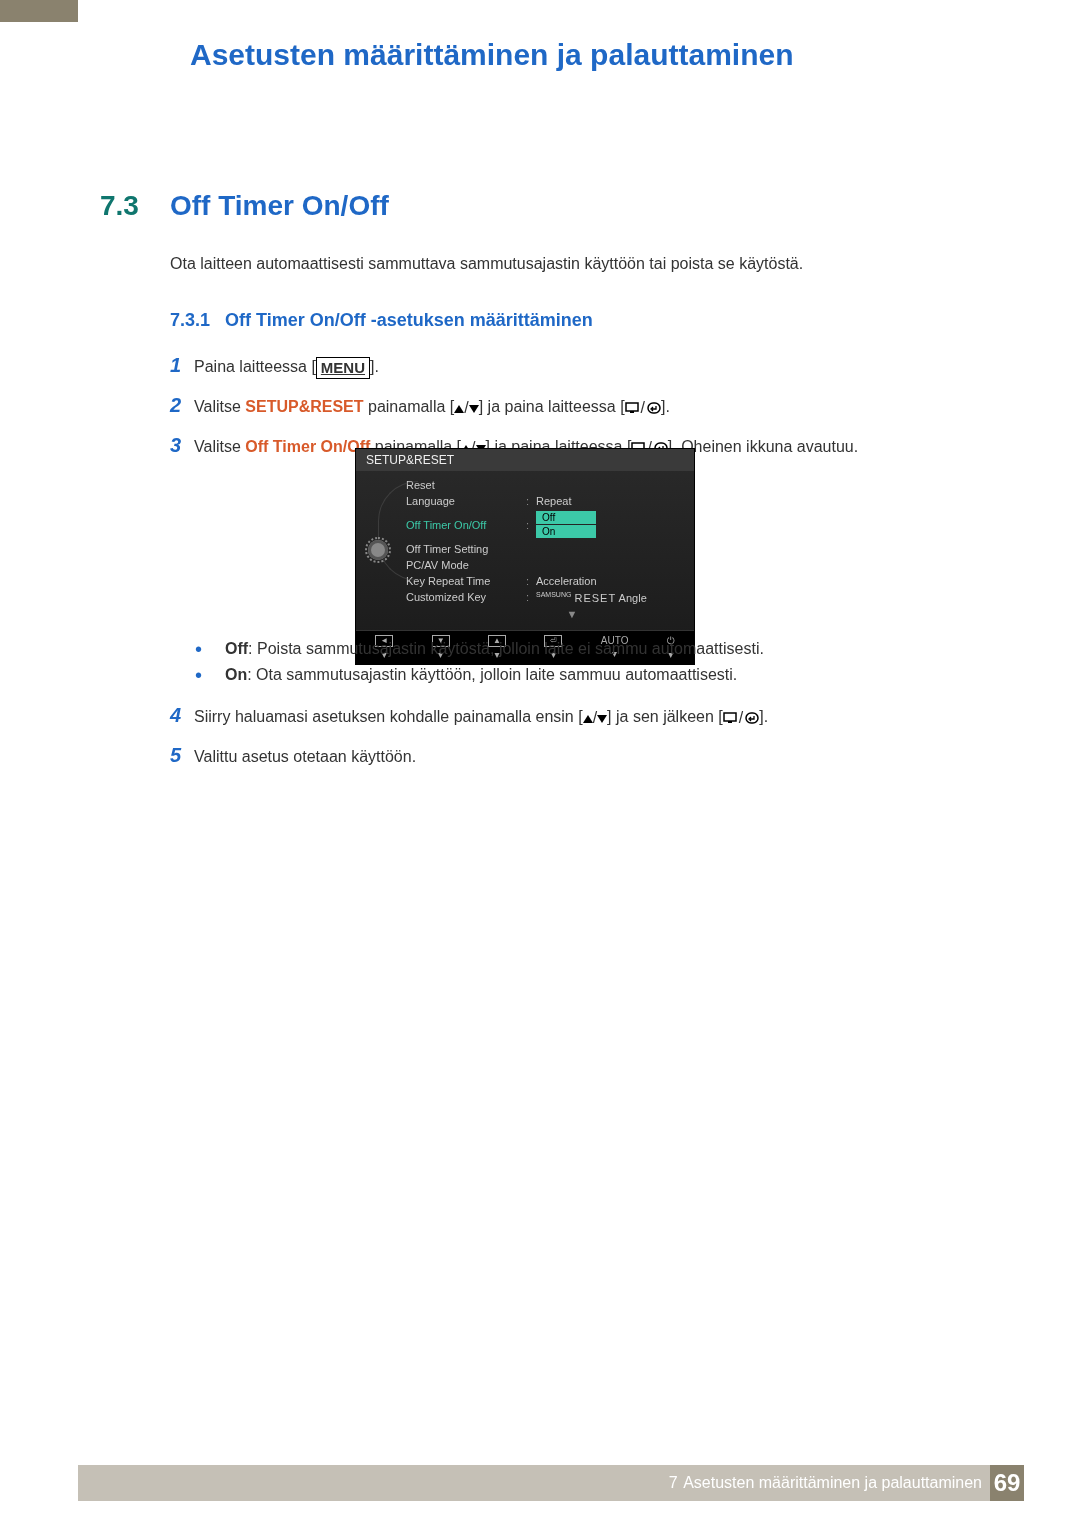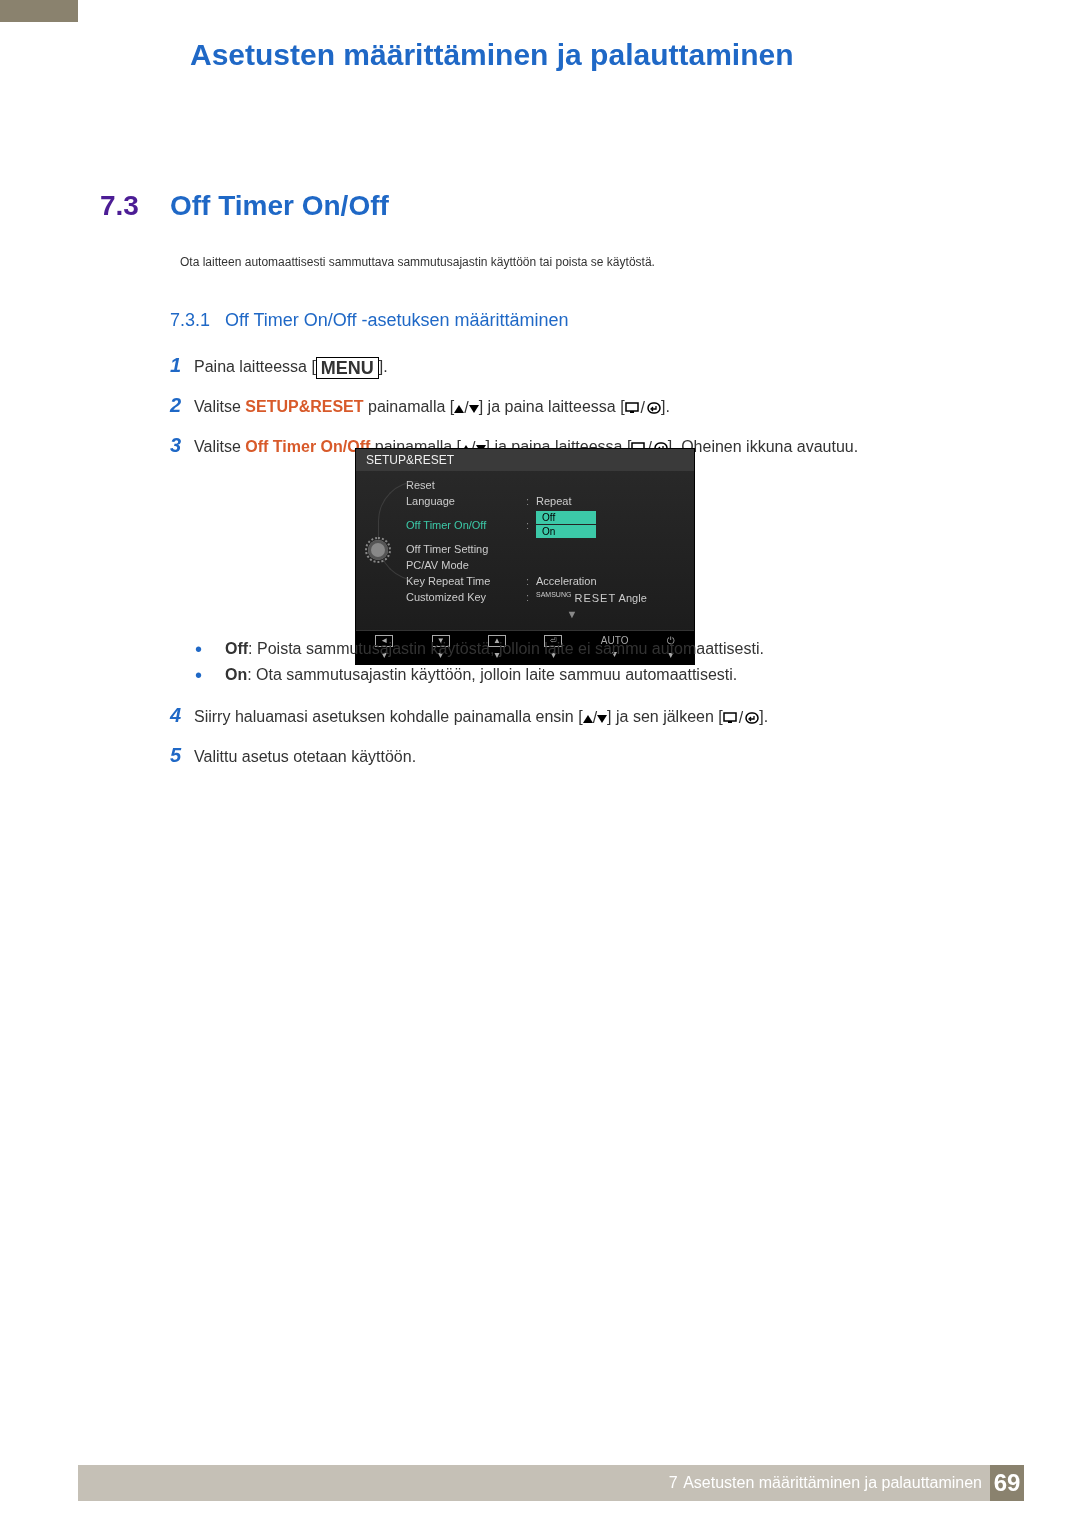--- a/index.html
+++ b/index.html
@@ -30,45 +30,45 @@
     top: 38px;
     font-size: 30px;
     font-weight: bold;
     color: #1f68c6;
   }
   .section-num {
     position: absolute;
     left: 100px;
     top: 190px;
     font-size: 28px;
-    color: #4c1d95;
+    color: #0f766e;
     font-weight: bold;
   }
   .section-title {
     position: absolute;
     left: 170px;
     top: 190px;
     font-size: 28px;
     color: #1f68c6;
     font-weight: bold;
   }
   .intro-text {
     position: absolute;
-    left: 180px;
+    left: 170px;
     top: 255px;
-    font-size: 12px;
+    font-size: 16px;
     color: #333;
   }
   .subsection {
     position: absolute;
     left: 170px;
     top: 310px;
     font-size: 18px;
     color: #1f68c6;
-    font-weight: normal;
+    font-weight: bold;
   }
   .steps {
     position: absolute;
     left: 170px;
     top: 350px;
     width: 800px;
   }
   .step {
     display: flex;
     align-items: baseline;
@@ -85,23 +85,24 @@
     width: 24px;
     flex: 0 0 24px;
   }
   .step-text { flex: 1; }
   .step-text b.orange { color: #d85a2a; font-weight: bold; }
   .menu-box {
     display: inline-block;
     border: 1.5px solid #000;
     padding: 2px 4px;
     font-weight: bold;
-    font-size: 18px;
+    font-size: 15px;
     line-height: 16px;
     vertical-align: middle;
+    text-decoration: underline;
   }
   .arrows {
     display: inline-block;
     vertical-align: middle;
   }
   .tri-up, .tri-down {
     display: inline-block;
     width: 0; height: 0;
     border-left: 5px solid transparent;
     border-right: 5px solid transparent;

